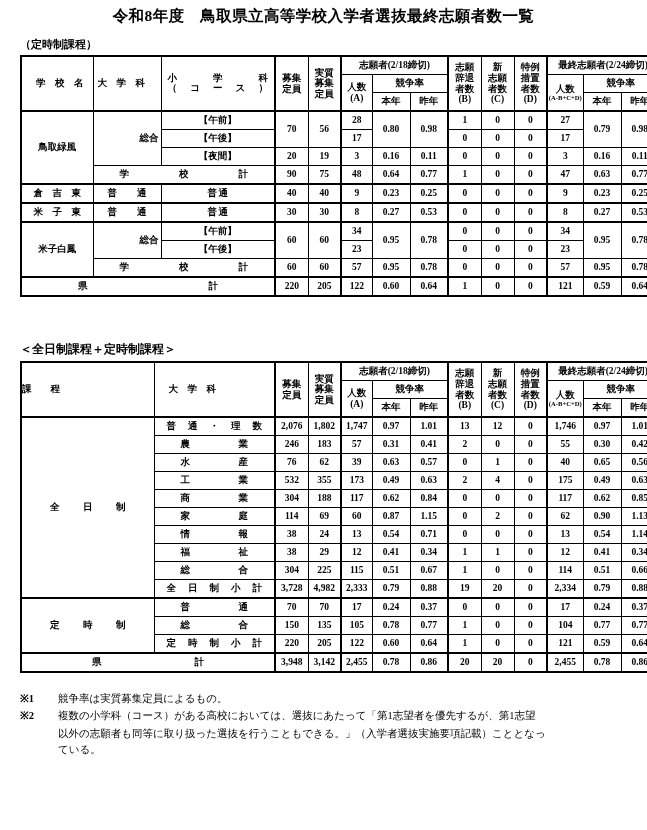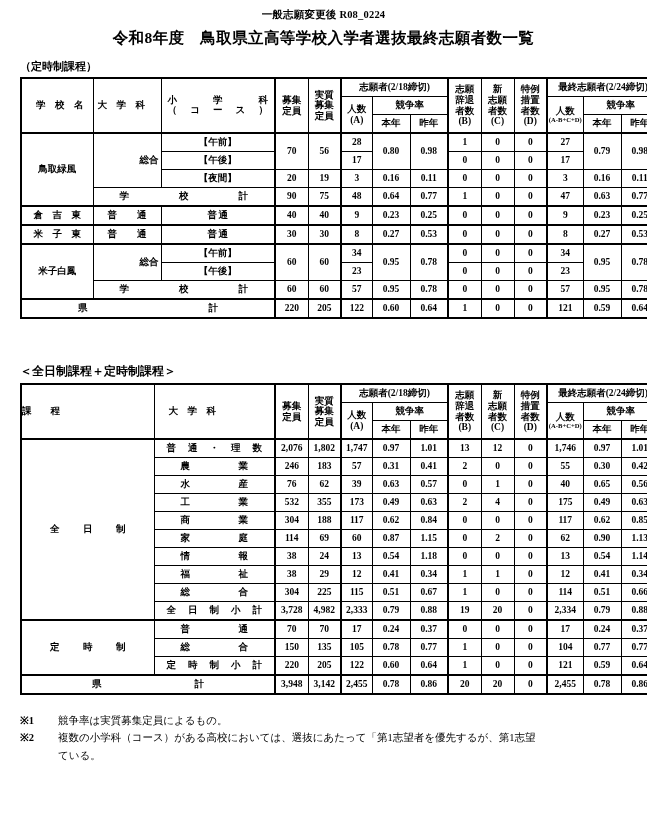--- a/index.html
+++ b/index.html
@@ -126,21 +126,20 @@
   }
   .note-cont {
     padding-left: 38px;
   }
 </style>
 </head>
 <body>
 
 <div class="page">
 
-  <div class="doc-tag">一般志願変更後 R08_0224</div>
   <div class="doc-title">令和8年度　鳥取県立高等学校入学者選抜最終志願者数一覧</div>
 
   <div class="section-label">（定時制課程）</div>
 
   <table class="grid">
     <colgroup>
       <col style="width:72px">
         <col style="width:68px">
         <col style="width:114px">
       <col style="width:33px">
@@ -624,21 +623,21 @@
           <td class="">
             <span class="spread" style="padding: 0px 26px;">
               <span>情</span>
               <span>報</span>
             </span>
           </td>
           <td class="num bl2">38</td>
           <td class="num">24</td>
           <td class="num bl2">13</td>
           <td class="num">0.54</td>
-          <td class="num">1.18</td>
+          <td class="num">0.71</td>
           <td class="num bl2">0</td>
           <td class="num">0</td>
           <td class="num">0</td>
           <td class="num bl2">13</td>
           <td class="num">0.54</td>
           <td class="num br2">1.14</td>
         </tr>
         <tr>
           <td class="">
             <span class="spread" style="padding: 0px 26px;">
@@ -790,16 +789,17 @@
 
   <div class="notes">
     <div class="note-row">
       <span class="note-mark">※1</span>
       <span class="note-body">競争率は実質募集定員によるもの。</span>
     </div>
     <div class="note-row">
       <span class="note-mark">※2</span>
       <span class="note-body">複数の小学科（コース）がある高校においては、選抜にあたって「第1志望者を優先するが、第1志望</span>
     </div>
+    <div class="note-cont">以外の志願者も同等に取り扱った選抜を行うこともできる。」（入学者選抜実施要項記載）こととなっ</div>
     <div class="note-cont">ている。</div>
   </div>
 
 </div>
 
 </body></html>

